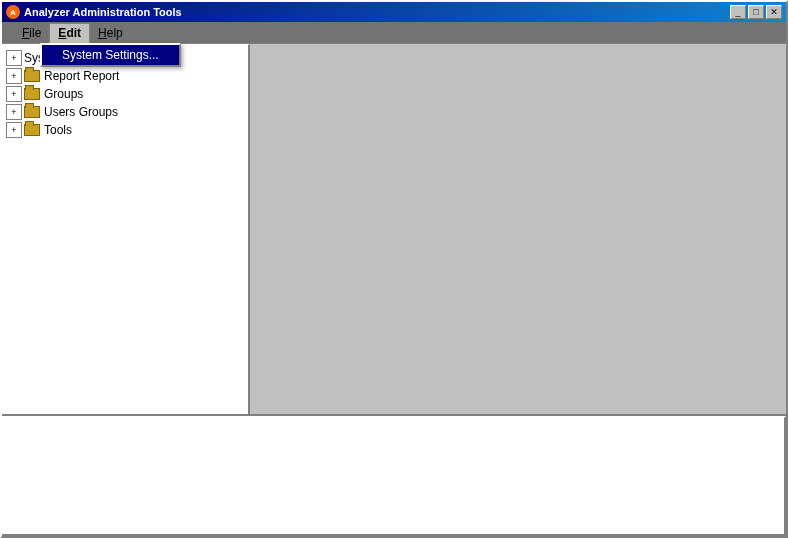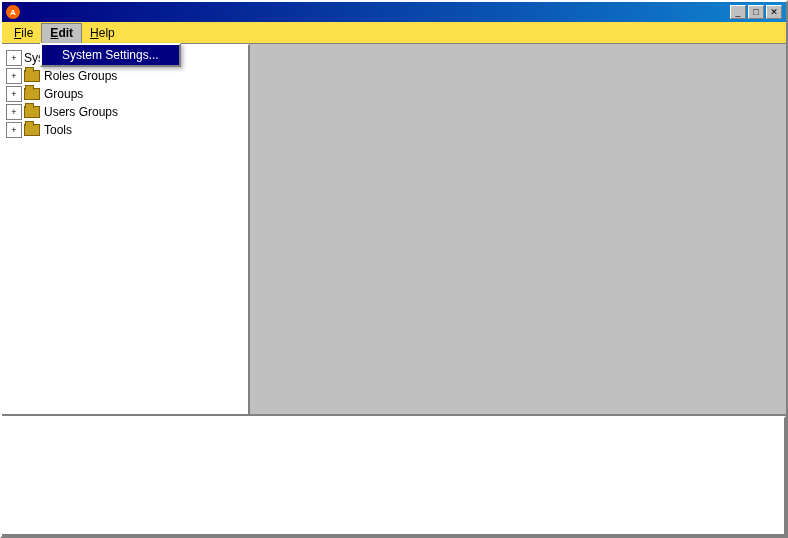--- a/index.html
+++ b/index.html
@@ -79,22 +79,22 @@
       align-items: center;
       justify-content: center;
       font-size: 9px;
       cursor: pointer;
       color: black;
     }
 
     .menu-bar {
       display: flex;
       align-items: center;
-      background: #fde047;
-      padding: 2px 4px;
+      background: #737373;
+      padding: 2px 12px;
       height: 22px;
       flex-shrink: 0;
       border-bottom: 1px solid #808080;
       position: relative;
     }
 
     .menu-item {
       padding: 2px 8px;
       cursor: pointer;
       font-size: 12px;
@@ -225,20 +225,21 @@
 </head>
 <body>
 
 <div class="window">
 
   <div class="title-bar">
     <div class="title-bar-left">
       <div class="title-icon">
         <span>A</span>
       </div>
+      <span class="title-text">Analyzer Administration Tools</span>
     </div>
     <div class="title-buttons">
       <div class="title-btn">_</div>
       <div class="title-btn">□</div>
       <div class="title-btn">✕</div>
     </div>
   </div>
 
   <div class="menu-bar">
     <div class="menu-item">
@@ -264,21 +265,21 @@
       <div class="left-panel">
 
         <div class="tree-item">
           <div class="expand-btn">+</div>
           <span class="tree-label">System Settings...</span>
         </div>
 
         <div class="tree-item">
           <div class="expand-btn">+</div>
           <div class="folder-icon"></div>
-          <span class="tree-label">Roles Groups</span>
+          <span class="tree-label">Report Report</span>
         </div>
 
         <div class="tree-item">
           <div class="expand-btn">+</div>
           <div class="folder-icon"></div>
           <span class="tree-label">Groups</span>
         </div>
 
         <div class="tree-item">
           <div class="expand-btn">+</div>

